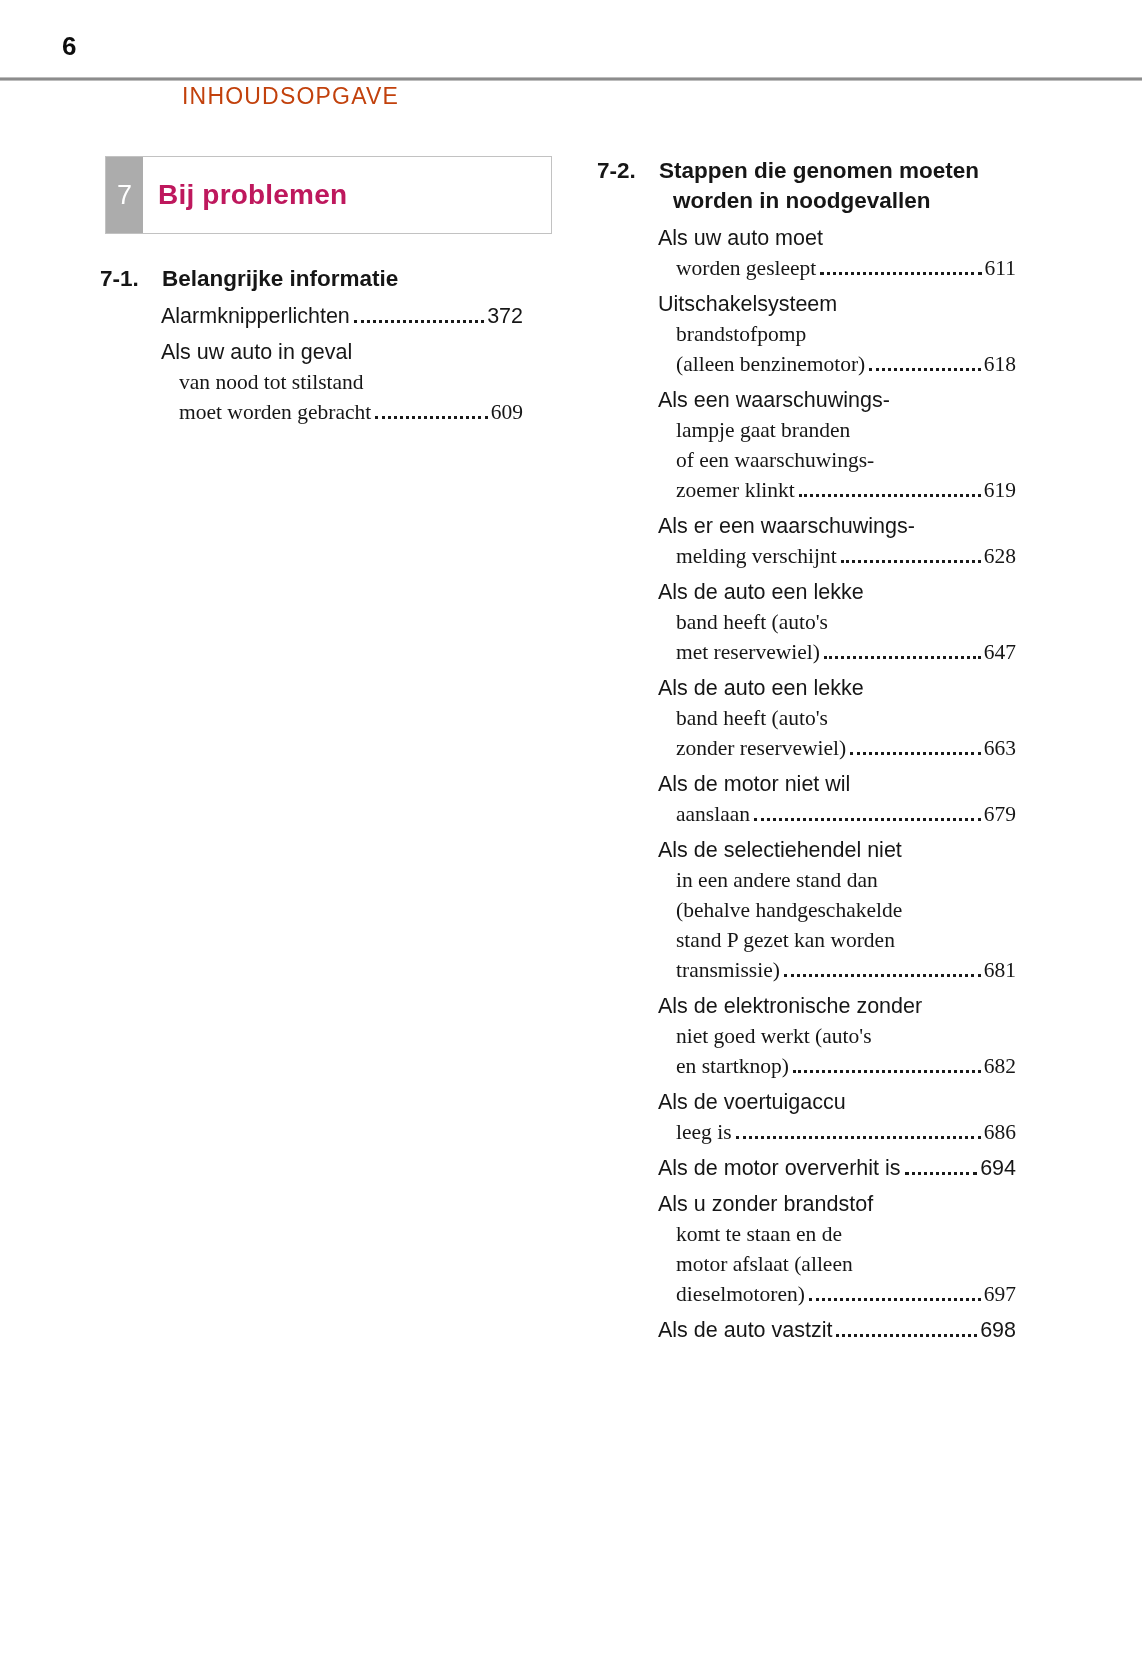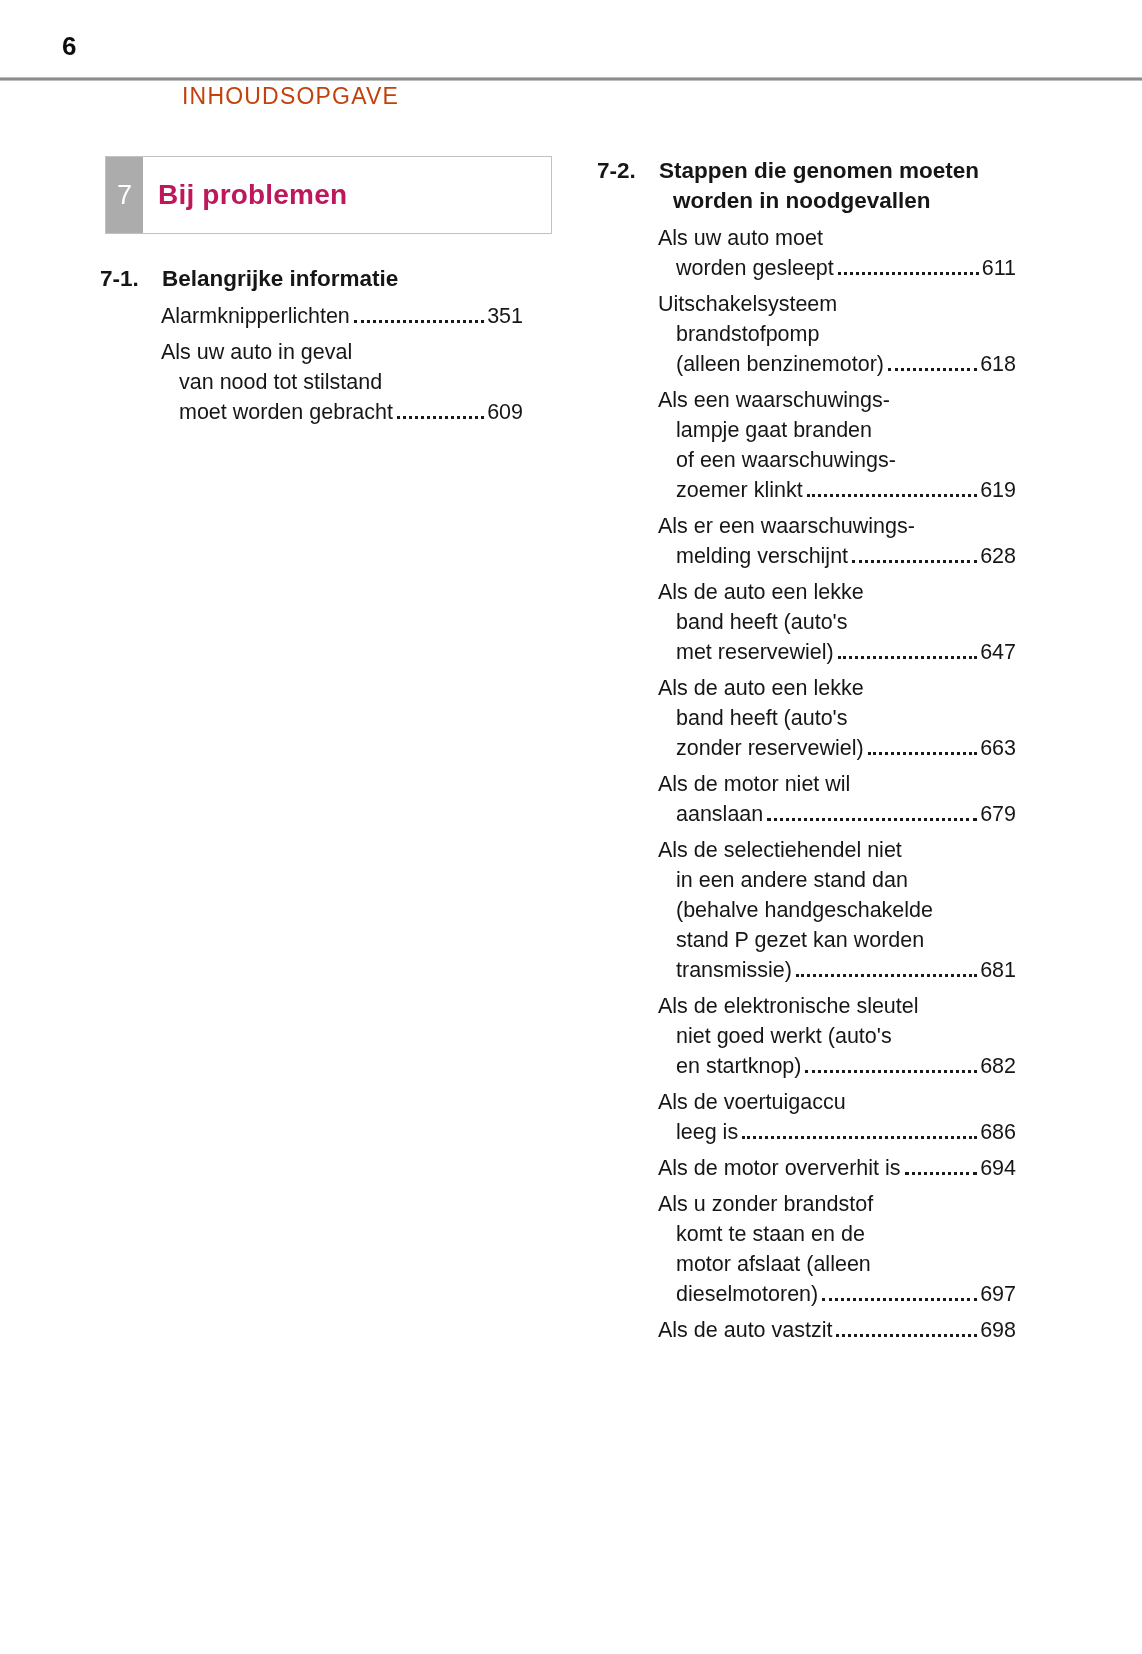--- a/index.html
+++ b/index.html
@@ -76,21 +76,21 @@
     white-space:nowrap;
   }
   .sec-title-line.cont-t { padding-left:14px; }
 
   .entries { padding-left:61px; }
   .entry { margin-bottom:6px; }
   .eline {
     font-size:21.5px; line-height:30px;
     white-space:nowrap;
   }
-  .eline.cont { padding-left:18px; }
+  .eline.cont { padding-left:18px;font-family:Liberation Serif, serif; }
   .eline.last { display:flex; align-items:baseline; white-space:nowrap; }
   .etxt { flex:none; }
   .leader {
     flex:1; min-width:14px;
     border-bottom:3px dotted #1a1a1a;
     margin:0 3px 1px 4px;
   }
   .pg { flex:none; }
 </style>
 </head>
@@ -113,21 +113,21 @@
             <span class="sec-id">7-1.</span>
             <div class="sec-title">
               <div class="sec-title-line">Belangrijke informatie</div>
             </div>
           </div>
           <div class="entries">
             <div class="entry">
               <div class="eline last">
                 <span class="etxt">Alarmknipperlichten</span>
                 <span class="leader"></span>
-                <span class="pg">351</span>
+                <span class="pg">372</span>
               </div>
             </div>
             <div class="entry">
               <div class="eline">Als uw auto in geval</div>
               <div class="eline cont">van nood tot stilstand</div>
               <div class="eline last cont">
                 <span class="etxt">moet worden gebracht</span>
                 <span class="leader"></span>
                 <span class="pg">609</span>
               </div>
@@ -211,21 +211,21 @@
               <div class="eline cont">in een andere stand dan</div>
               <div class="eline cont">(behalve handgeschakelde</div>
               <div class="eline cont">stand P gezet kan worden</div>
               <div class="eline last cont">
                 <span class="etxt">transmissie)</span>
                 <span class="leader"></span>
                 <span class="pg">681</span>
               </div>
             </div>
             <div class="entry">
-              <div class="eline">Als de elektronische sleutel</div>
+              <div class="eline">Als de elektronische zonder</div>
               <div class="eline cont">niet goed werkt (auto's</div>
               <div class="eline last cont">
                 <span class="etxt">en startknop)</span>
                 <span class="leader"></span>
                 <span class="pg">682</span>
               </div>
             </div>
             <div class="entry">
               <div class="eline">Als de voertuigaccu</div>
               <div class="eline last cont">

